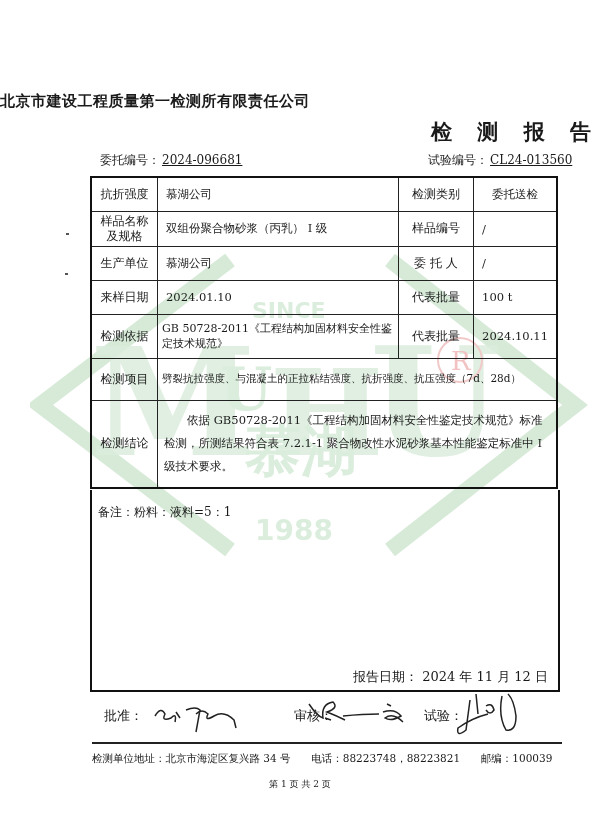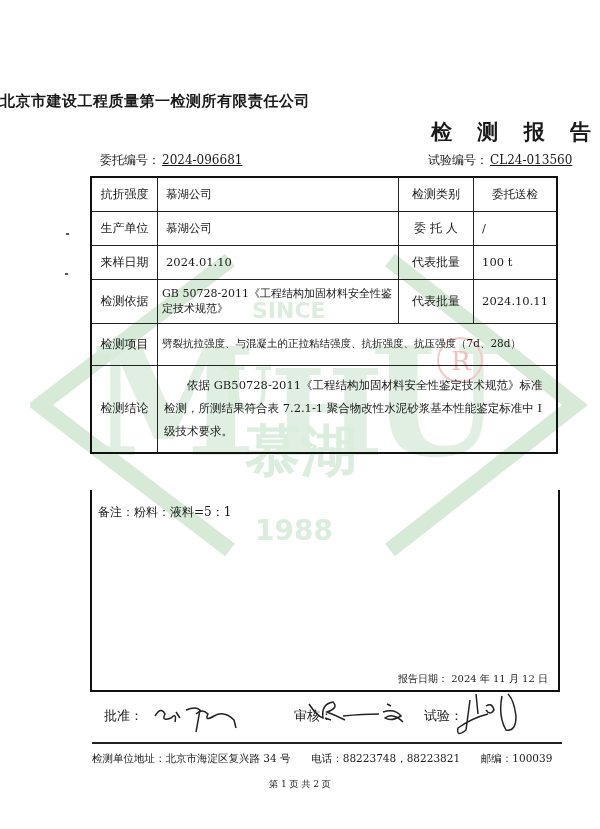--- a/index.html
+++ b/index.html
@@ -27,21 +27,21 @@
       border:1px solid #222; padding:0 8px; vertical-align:middle; background:transparent;
     }
     table.report { border:2px solid #111; }
     td.lab { text-align:center; font-family:"DejaVu Sans","Liberation Sans",sans-serif; font-size:12px; padding:0 4px; }
     td.lab2 { text-align:center; font-family:"DejaVu Sans","Liberation Sans",sans-serif; font-size:12px; padding:0 4px; }
     .remark-box {
       position:absolute; left:90px; top:490px; width:466px; height:200px;
       border:2px solid #111; border-top:none; z-index:1; font-size:12px;
     }
     .remark-text { position:absolute; left:6px; top:14px; }
-    .report-date { position:absolute; right:10px; bottom:4px; font-size:10px; }
+    .report-date { position:absolute; right:10px; bottom:4px; font-size:13px; }
     .sign-row { top:707px; left:96px; font-size:13px; font-family:"DejaVu Sans","Liberation Sans",sans-serif; }
     .hr { left:92px; width:470px; top:742px; height:0; border-top:2px solid #222; }
     .addr { left:92px; top:752px; width:470px; font-size:10.5px; white-space:nowrap; }
     .pageno { left:0; width:600px; top:778px; text-align:center; font-size:9px; }
     .stray { width:3px; height:2px; background:#555; }
   </style>
 </head>
 <body>
 
 <div class="abs company">北京市建设工程质量第一检测所有限责任公司</div>
@@ -80,20 +80,29 @@
       <col style="width:243px">
       <col style="width:76px">
       <col style="width:79px">
   </colgroup>
   <tbody>
       <tr style="height:34px">
     <td class="lab">抗折强度</td>
     <td>慕湖公司</td>
     <td class="lab2">检测类别</td>
     <td style="text-align:center">委托送检</td>
+  </tr>
+  <tr style="height:35px">
+    <td class="lab" style="line-height:15px">
+      <div>样品名称</div>
+      <div>及规格</div>
+    </td>
+    <td>双组份聚合物砂浆（丙乳）  I 级</td>
+    <td class="lab2">样品编号</td>
+    <td>/</td>
   </tr>
   <tr style="height:34px">
     <td class="lab">生产单位</td>
     <td>慕湖公司</td>
     <td class="lab2">委 托 人</td>
     <td>/</td>
   </tr>
   <tr style="height:34px">
     <td class="lab">来样日期</td>
     <td>2024.01.10</td>

